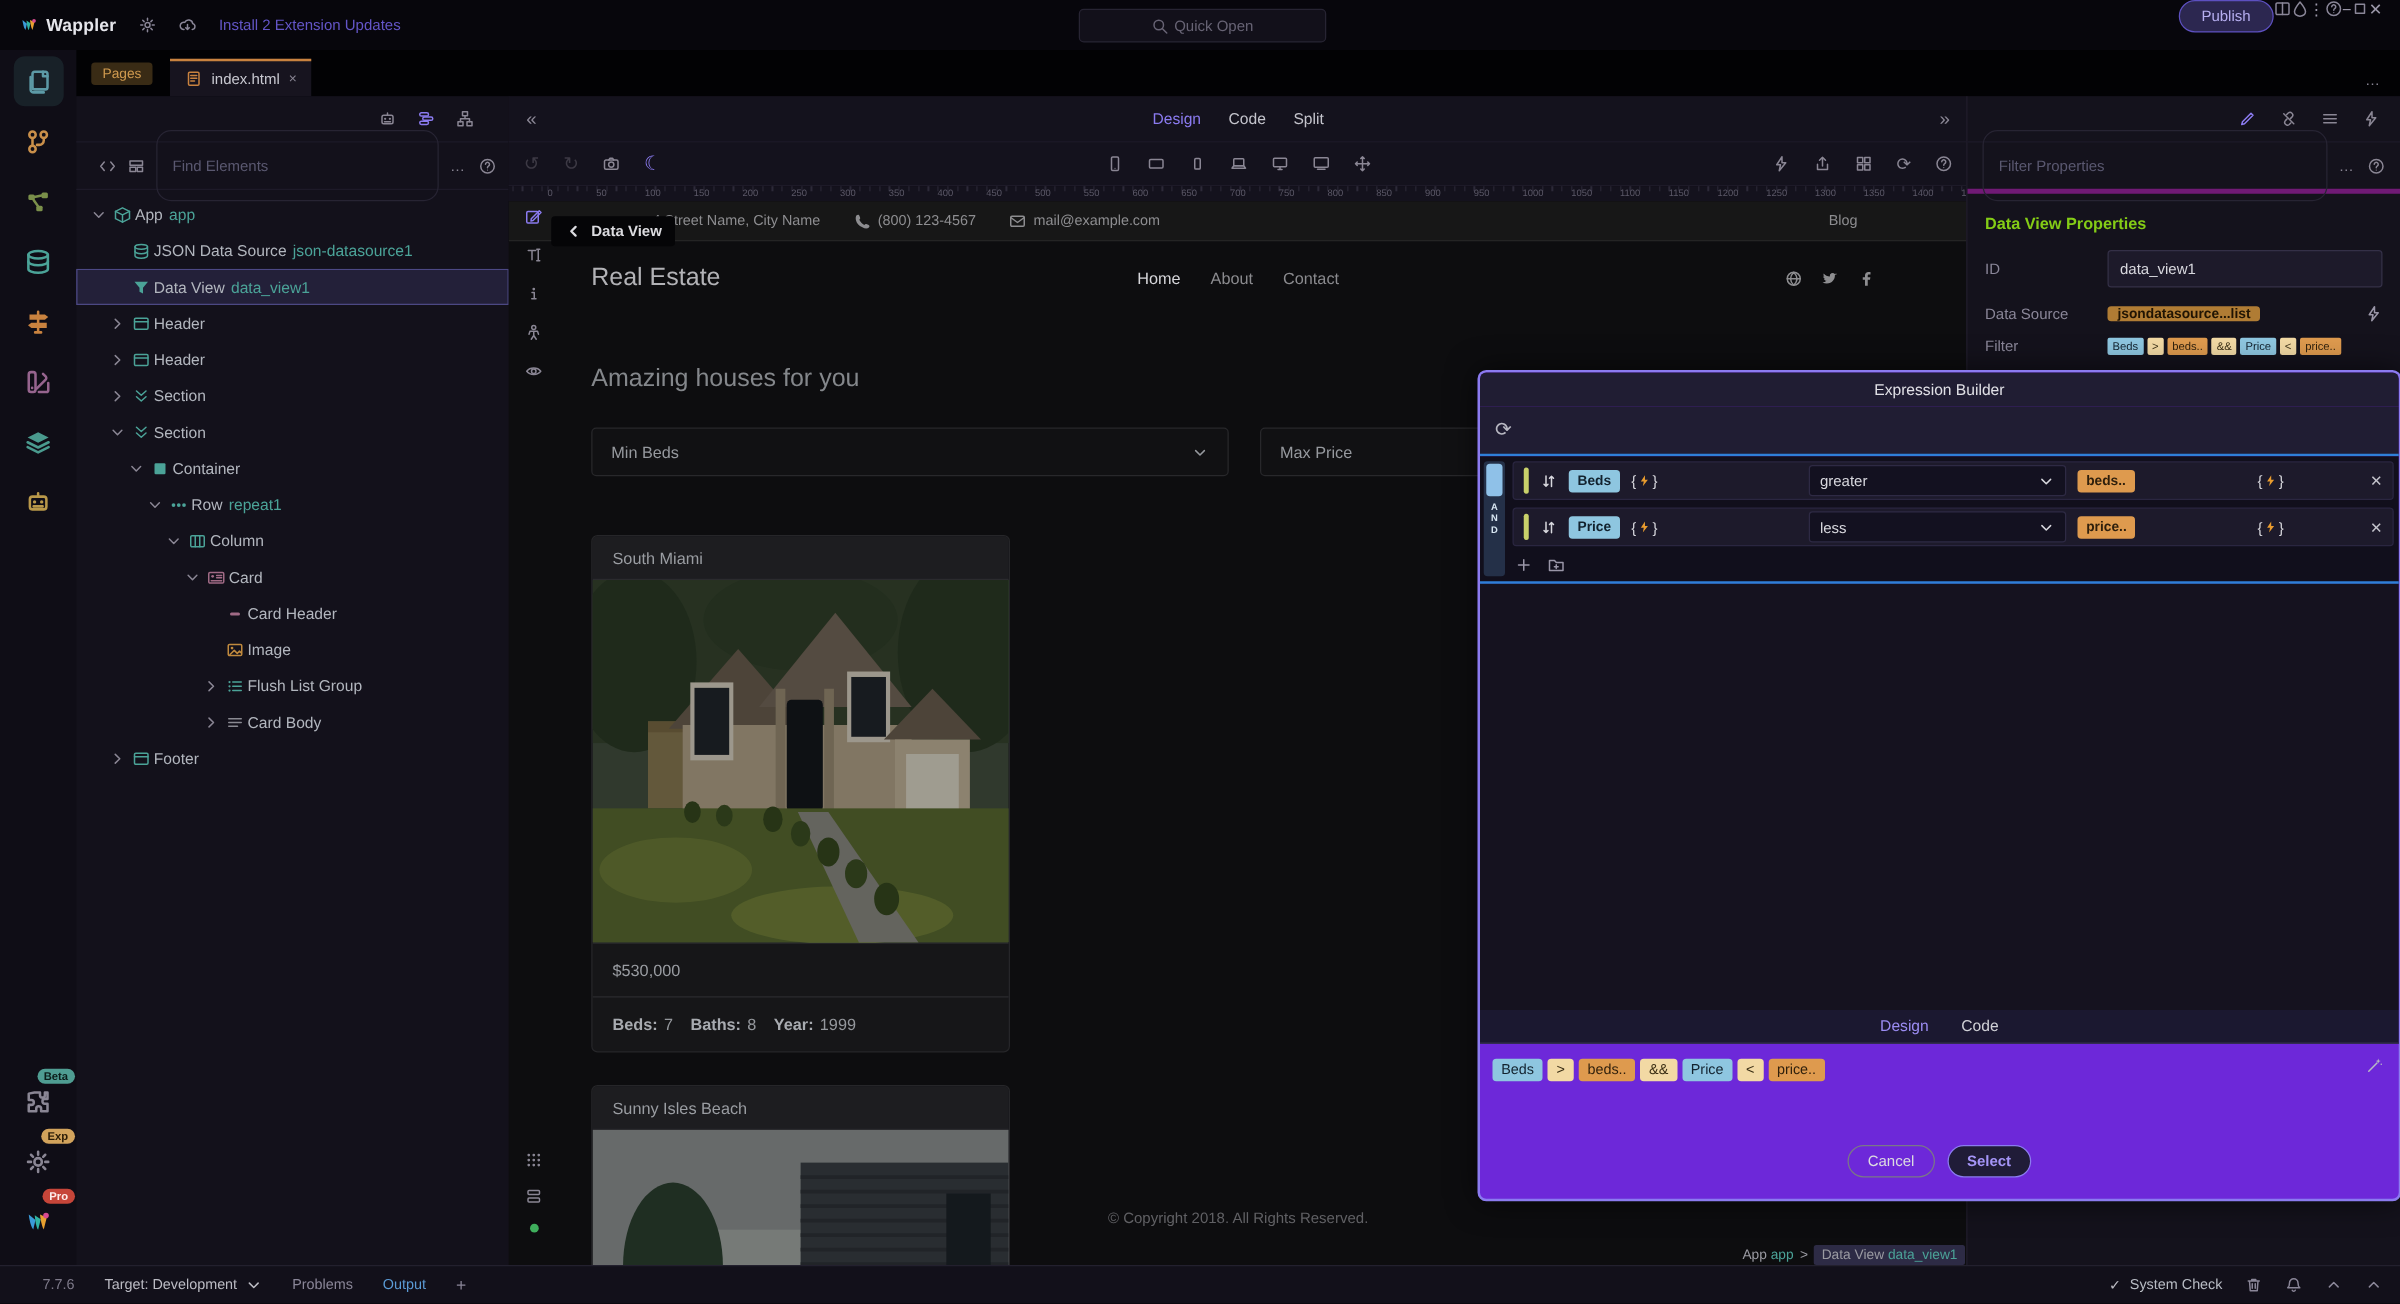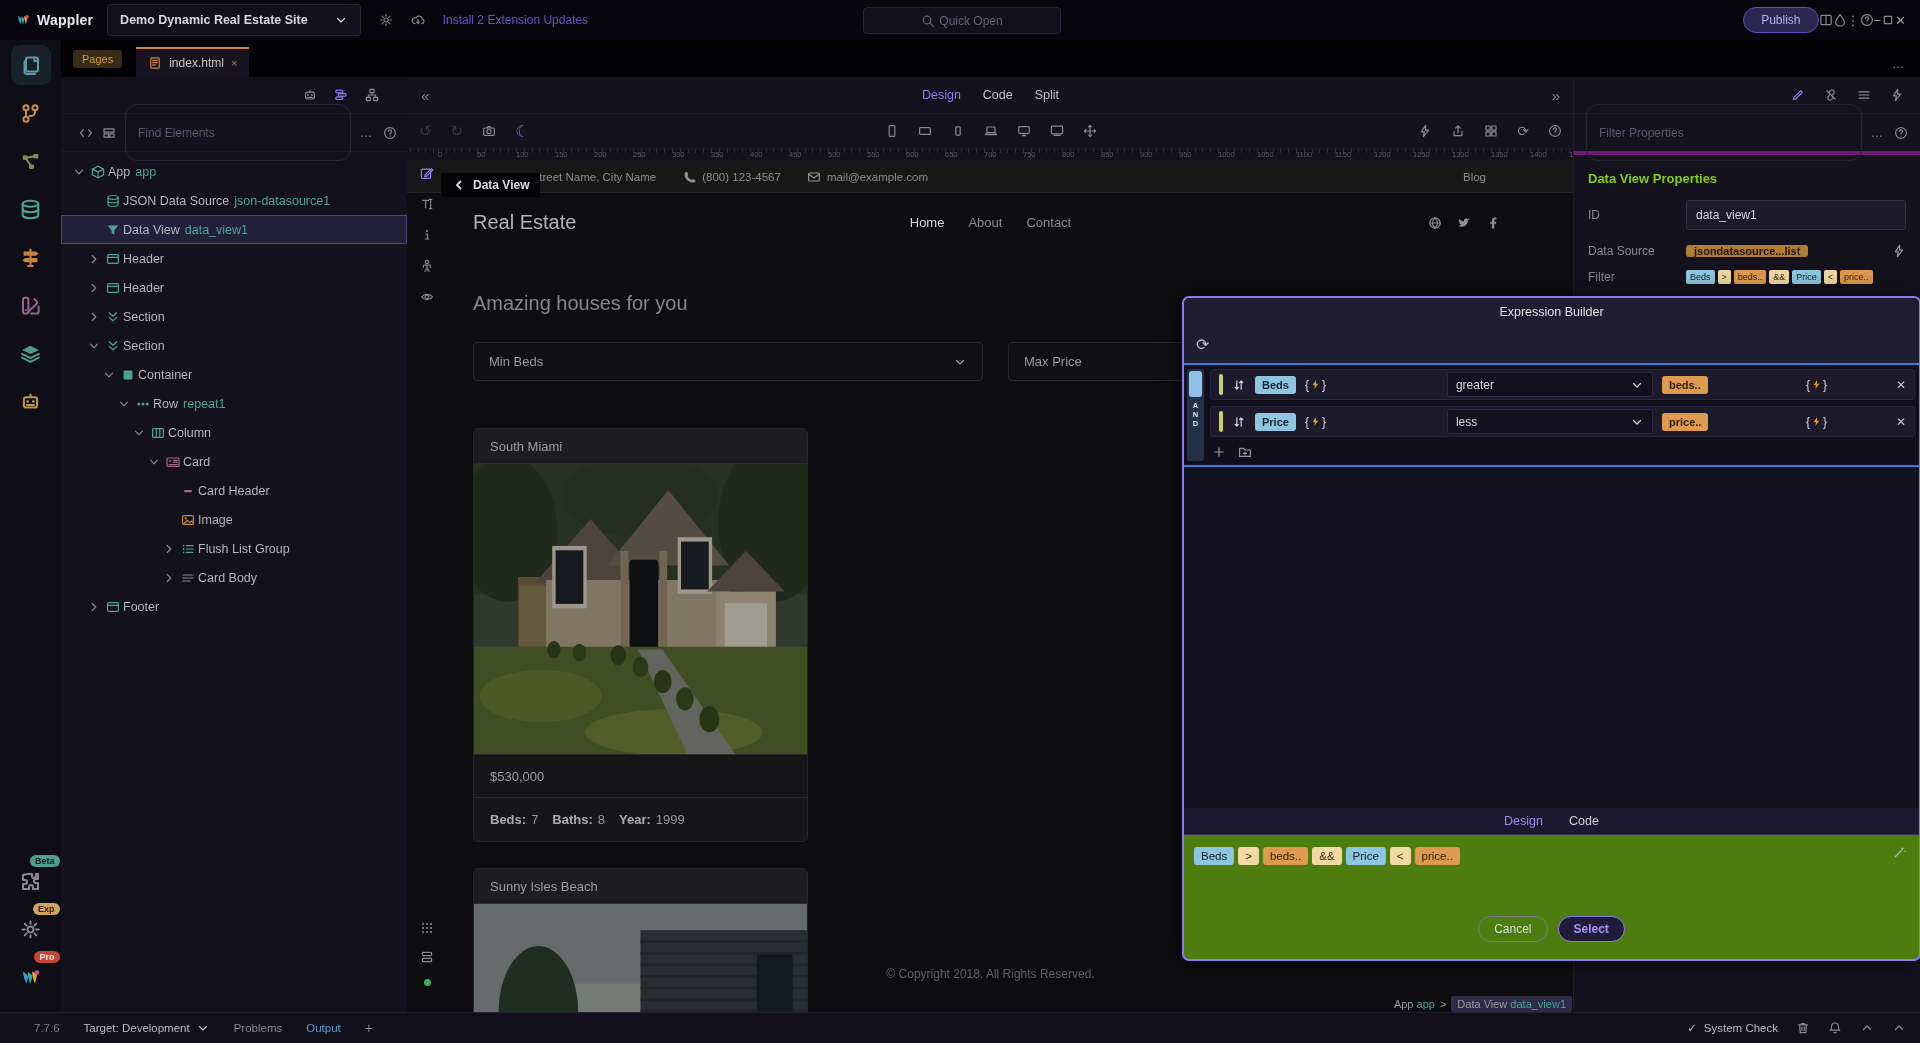--- a/index.html
+++ b/index.html
@@ -15,21 +15,21 @@
   .brandwrap{display:flex;align-items:center;gap:7px;margin-left:16px;}
   .brandname{font-size:14px;font-weight:bold;color:#e6e6ec;letter-spacing:.2px}
   .projsel{margin-left:14px;height:30px;display:flex;align-items:center;gap:26px;
            padding:0 12px;border:1px solid #2a2735;border-radius:4px;background:#12101a;
            color:#d8d8de;font-size:12.5px;font-weight:bold;cursor:pointer}
   .tico{color:#8a8698;margin-left:18px;cursor:pointer}
   .updates{margin-left:18px;color:#6456c8;font-size:12px;cursor:pointer}
   .quickopen{position:absolute;left:863px;top:7px;width:196px;height:25px;background:#12101a;
              border:1px solid #272433;border-radius:4px;display:flex;align-items:center;
              justify-content:center;gap:4px;color:#676374;font-size:12px;cursor:pointer}
-  .tb-right{position:absolute;right:14px;top:0;height:40px;display:flex;align-items:center;gap:0}
+  .tb-right{position:absolute;right:14px;top:0;height:40px;display:flex;align-items:flex-start;gap:0}
   .publish{height:26px;padding:0 17px;border-radius:14px;border:1px solid #5d50c0;background:#2c2750;
            color:#b6aef0;font-size:12px;display:flex;align-items:center;cursor:pointer}
   .winctl{color:#9a96a8;font-size:13px;cursor:pointer}
   
   .tabstrip{position:absolute;left:61px;top:40px;right:0;height:37px;background:#020204;
             display:flex;align-items:flex-end;}
   .pageschip{margin:0 0 9px 12px;background:#392b15;color:#cf9a4f;font-size:11px;
              padding:3px 9px;border-radius:3px;cursor:pointer}
   .doctab{margin-left:14px;height:28px;background:#17141f;border-top:2px solid #c9823f;
           display:flex;align-items:center;gap:7px;padding:0 12px;color:#c8c8d0;
@@ -157,21 +157,21 @@
              border-top:1px solid #23202e;display:flex;align-items:center;font-size:11.5px;
              color:#8a8698;padding:0 14px;gap:24px}
   .sb-ver{margin-left:20px;color:#7e7a8a}
   .sb-target{display:flex;align-items:center;gap:6px;color:#bcbcc4;cursor:pointer}
   .sb-link{cursor:pointer}
   .sb-output{color:#5b9bd5;cursor:pointer}
   .sb-plus{font-size:14px;cursor:pointer}
   .sb-right{margin-left:auto;display:flex;align-items:center;gap:18px}
   .sb-check{display:flex;align-items:center;gap:7px;color:#b8bcc4;cursor:pointer}
   
-  .modal{position:absolute;left:1182px;top:296px;width:735px;height:661px;background:#4d7c0f;
+  .modal{position:absolute;left:1182px;top:296px;width:735px;height:661px;background:#6d28d9;
          border:2px solid #8b7bf0;border-radius:7px;z-index:20;display:flex;flex-direction:column;
          box-shadow:0 0 24px rgba(0,0,0,.6)}
   .m-title{height:27px;background:#201d33;display:flex;align-items:center;justify-content:center;
            color:#e0e0e6;font-size:12.5px;border-radius:5px 5px 0 0}
   .m-toolbar{height:38px;background:#201d33;display:flex;align-items:center;padding:0 12px;
              color:#b8b8c2;border-bottom:2px solid #2f7fd8}
   .m-rows{background:#110f1c;border-bottom:2px solid #2f7fd8;position:relative;
           padding:4px 4px 2px 26px;min-height:88px}
   .andstrip{position:absolute;left:3px;top:4px;bottom:4px;width:17px;background:#243048;
             border-radius:3px;display:flex;flex-direction:column;align-items:center}
@@ -222,28 +222,20 @@
           <svg class="svgi" viewBox="0 0 14 14">
             <g stroke="none">
               <path d="M2 3 C2 3 2.6 9 4.4 11 L5.6 6 Z" fill="#3a9ad8"></path>
               <path d="M5.2 3.4 C5.2 3.4 5.6 9.6 7 11.2 L8.4 5.6 Z" fill="#2fb3a2"></path>
               <path d="M8 3 C8 3 8.6 9 10 11 L11.6 4.6 Z" fill="#e8a030"></path>
               <circle cx="11.2" cy="3.6" r="1.5" fill="#d84a90"></circle>
             </g>
           </svg>
         </span>
       <span class="brandname">Wappler</span>
-    </div>
-    <div class="projsel">
-      <span>Demo Dynamic Real Estate Site</span>
-      <span class="ic">
-          <svg class="svgi" viewBox="0 0 14 14">
-            <path d="M3.5 5.5 L7 9 L10.5 5.5"></path>
-          </svg>
-        </span>
     </div>
     <span class="ic tico">
         <svg class="svgi" viewBox="0 0 14 14">
           <circle cx="7" cy="7" r="2"></circle>
           <path d="M7 1.6 V3.2 M7 10.8 V12.4 M1.6 7 H3.2 M10.8 7 H12.4 M3.2 3.2 L4.3 4.3 M9.7 9.7 L10.8 10.8 M10.8 3.2 L9.7 4.3 M4.3 9.7 L3.2 10.8"></path>
         </svg>
       </span>
     <span class="ic tico">
         <svg class="svgi" viewBox="0 0 14 14">
           <path d="M4.2 10.6 a2.9 2.9 0 1 1 .6-5.7 A3.4 3.4 0 0 1 11.2 5.9 a2.4 2.4 0 0 1 -.4 4.7"></path>

